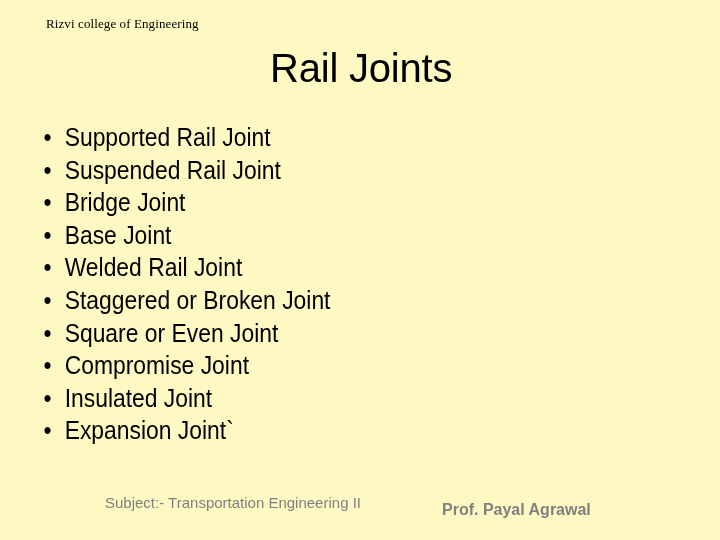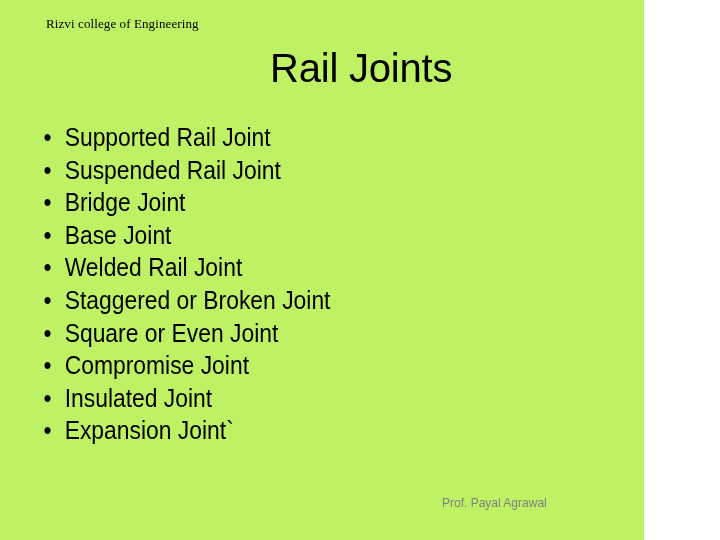--- a/index.html
+++ b/index.html
@@ -8,23 +8,23 @@
   }
   body {
     width: 720px;
     height: 540px;
     background: #ffffff;
     font-family: "Liberation Sans", sans-serif;
     overflow: hidden;
   }
   .slide {
     position: relative;
-    width: 644px;
+    width: 720px;
     height: 540px;
-    background: #bef264;
+    background: #fef9c3;
   }
   .org-header {
     position: absolute;
     left: 46px;
     top: 16px;
     font-family: "Liberation Serif", "DejaVu Serif", serif;
     font-size: 13px;
     line-height: 15px;
     color: #000000;
     white-space: nowrap;
@@ -89,25 +89,25 @@
     top: 0;
     font-family: "Liberation Sans", sans-serif;
     font-size: 15px;
     line-height: 20px;
     color: #808080;
     white-space: nowrap;
   }
   .footer-author {
     position: absolute;
     left: 442px;
-    top: 0;
+    top: 7px;
     font-family: "Liberation Sans", sans-serif;
-    font-size: 12px;
+    font-size: 16px;
     line-height: 20px;
-    font-weight: normal;
+    font-weight: bold;
     color: #808080;
     white-space: nowrap;
   }
 </style>
 </head>
 <body>
 
 <div class="slide">
 
   <div class="org-header">Rizvi college of Engineering</div>
@@ -151,16 +151,17 @@
       <span class="bullet-marker">•</span>
       <span class="bullet-text">Insulated Joint</span>
     </li>
     <li class="bullet-item">
       <span class="bullet-marker">•</span>
       <span class="bullet-text">Expansion Joint`</span>
     </li>
   </ul>
 
   <div class="footer">
+    <div class="footer-subject">Subject:- Transportation Engineering II</div>
     <div class="footer-author">Prof. Payal Agrawal</div>
   </div>
 
 </div>
 
 </body></html>

